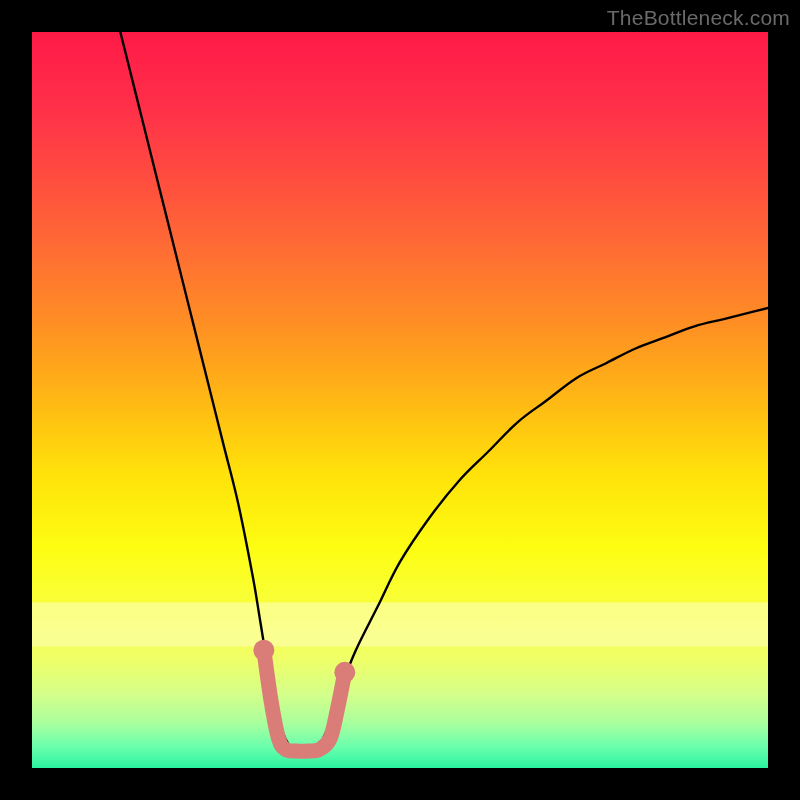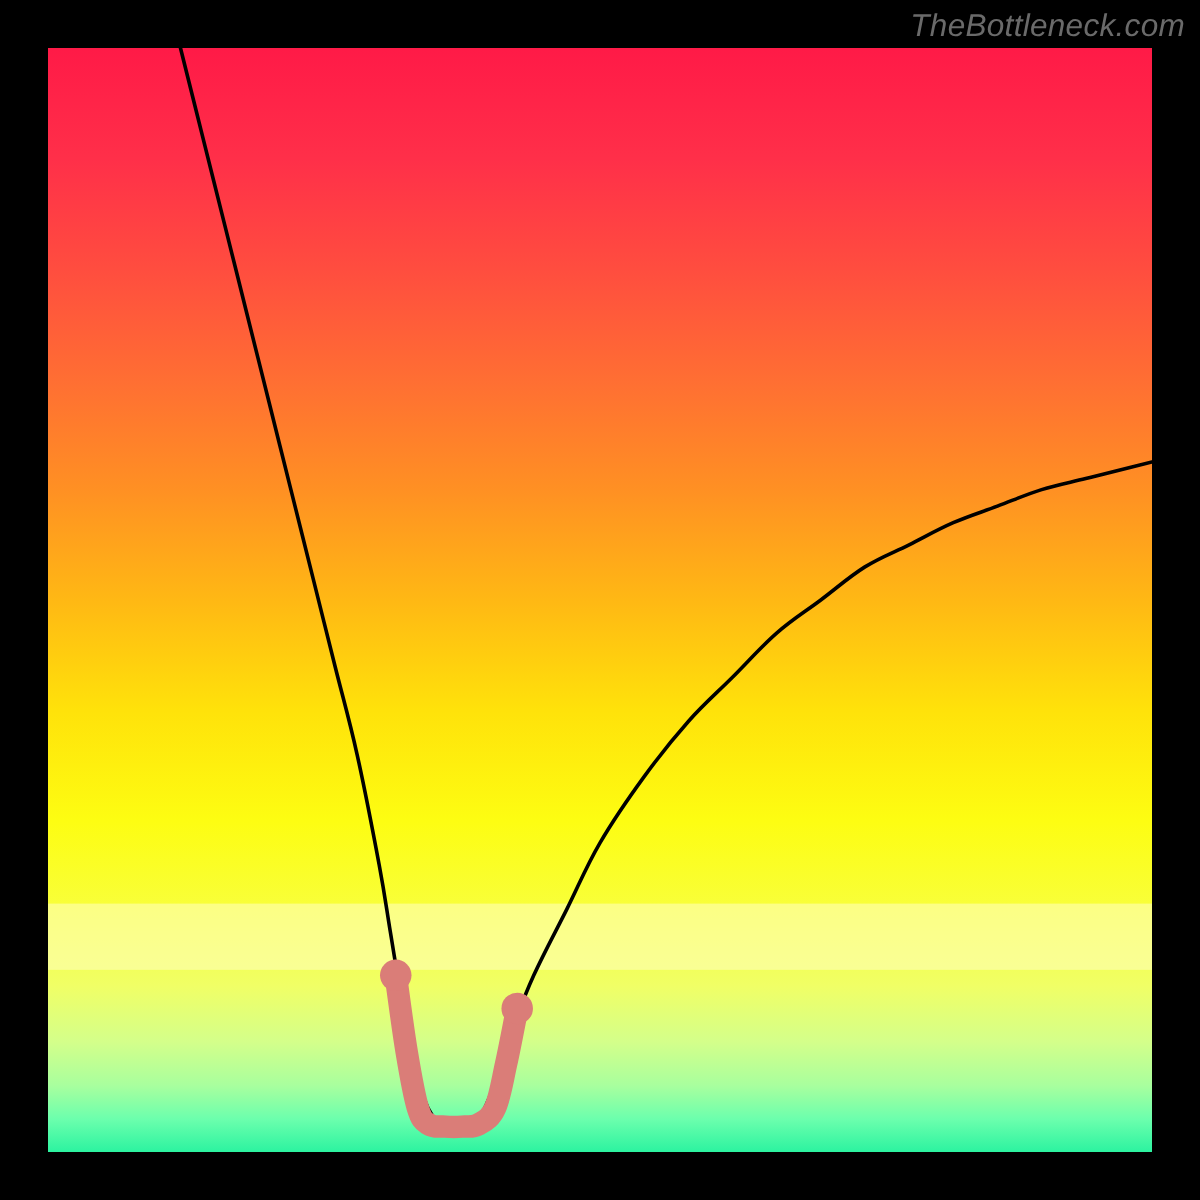--- a/index.html
+++ b/index.html
@@ -36,21 +36,20 @@
   }
   #watermark {
     position: absolute;
     top: 6px;
     right: 10px;
     color: #6a6a6a;
     font-size: 21px;
     letter-spacing: 0.2px;
     font-weight: 400;
     user-select: none;
-    font-style: italic;
   }
 </style>
 </head>
 <body>
 
 <div class="frame top"></div>
 <div class="frame bottom"></div>
 <div class="frame left"></div>
 <div class="frame right"></div>
 

